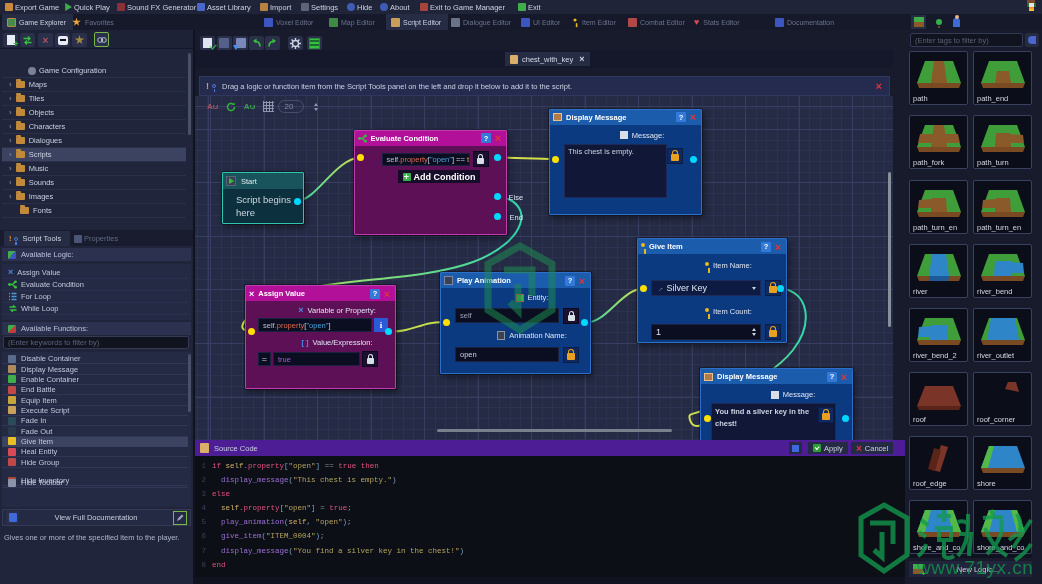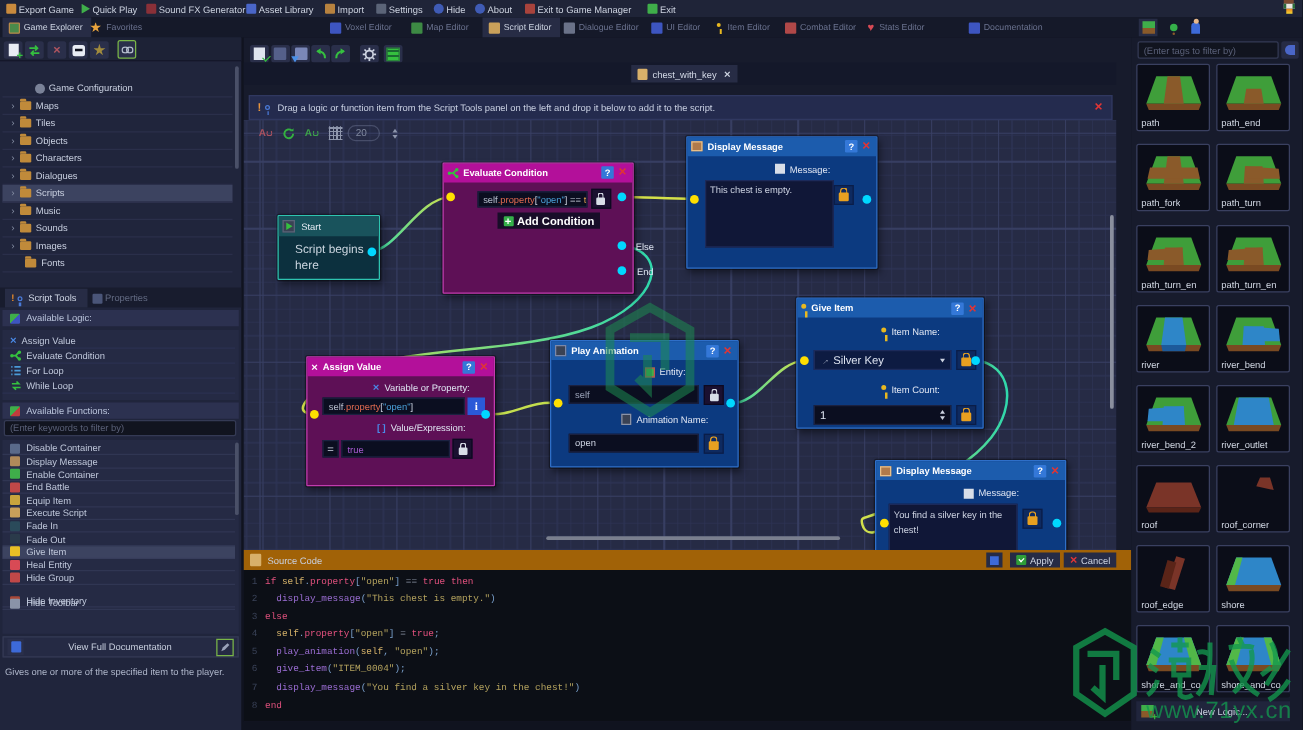--- a/index.html
+++ b/index.html
@@ -534,33 +534,33 @@
 
       <div class="node" style="left:505px;top:272px;width:153px;height:80px;border:1px solid #2f6fc8;background:#0c3a80;">
         <div class="ntitle" style="background:#1c5cad;">
           <span style="width:9px;height:8px;background:#b07a4a;border:1px solid #e8c08a;margin-right:4px;"></span>Display Message
           <span class="nbtns">
               <span class="qbtn">?</span>
               <span class="xbtn">×</span>
             </span>
         </div>
         <div class="abs nlabel" style="left:0;top:21px;width:100%;"><span style="width:8px;height:8px;background:#d8dee8;margin-right:4px;"></span>Message:</div>
-        <div class="ninput" style="left:10px;top:34px;width:103px;height:40px;align-items:flex-start;padding:2px 3px;background:#101737;border-color:#1c2a5a;white-space:normal;line-height:12px;">You find a silver key in the chest!</div>
+        <div class="ninput" style="left:10px;top:34px;width:125px;height:40px;align-items:flex-start;padding:2px 3px;background:#101737;border-color:#1c2a5a;white-space:normal;line-height:12px;font-weight:bold;">You find a silver key in the chest!</div>
         <div class="lockb" style="left:117px;top:38px;">
             <span class="lock"></span>
           </div>
       </div>
       <div class="port py" style="left:509px;top:318.5px;"></div>
       <div class="port pc" style="left:646.5px;top:318.5px;"></div>
 
       <div class="abs" style="left:693px;top:76px;width:3px;height:155px;background:#8a8f9e;border-radius:2px;"></div>
       <div class="abs" style="left:242px;top:333px;width:235px;height:3px;background:#7a7f8e;border-radius:2px;"></div>
     </div>
 
-    <div class="abs" style="left:0;top:410px;width:710px;height:16px;background:#a16207;display:flex;align-items:center;">
+    <div class="abs" style="left:0;top:410px;width:710px;height:16px;background:#4c1d95;display:flex;align-items:center;">
       <span style="width:9px;height:10px;background:#d8b06a;border-radius:1px;margin:0 5px 0 5px;"></span>
       <span style="font-size:7.5px;color:#c9d0e0;">Source Code</span>
     </div>
     <div class="abs" style="left:594px;top:412px;width:13px;height:12px;background:#262b45;display:flex;align-items:center;justify-content:center;">
         <span style="width:7px;height:7px;background:#3d6ad8;"></span>
       </div>
     <div class="abs ib" style="left:613px;top:412px;height:12px;background:#262b45;padding:0 5px;font-size:7.5px;color:#cdd4e2;"><span style="width:8px;height:8px;background:#2f9e38;border-radius:1px;display:inline-flex;align-items:center;justify-content:center;margin-right:3px;">
           <span class="chk" style="border-color:#fff;width:4px;height:2.5px;border-left-width:1.2px;border-bottom-width:1.2px;margin-bottom:1px;"></span>
         </span>Apply</div>
     <div class="abs ib" style="left:656px;top:412px;height:12px;background:#262b45;padding:0 5px;font-size:7.5px;color:#cdd4e2;"><span style="color:#e03535;font-weight:bold;margin-right:3px;font-size:10px;">×</span>Cancel</div>

